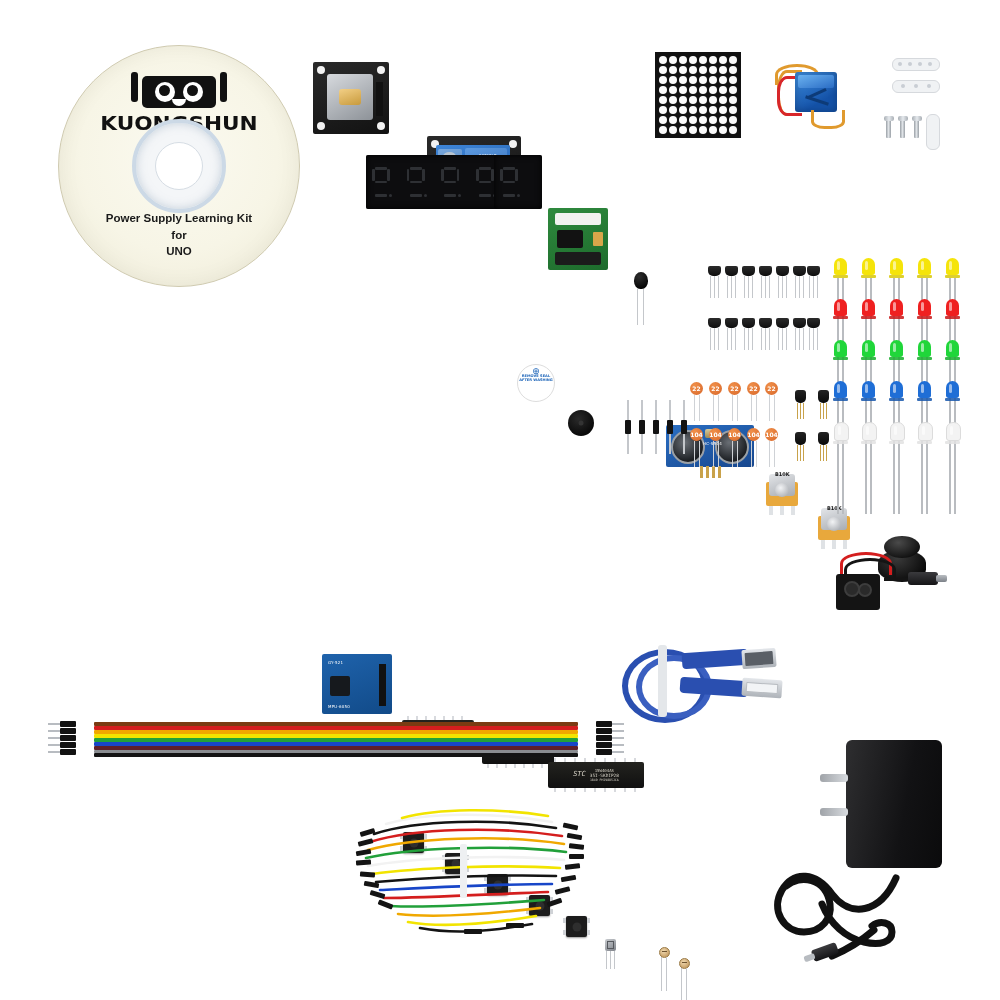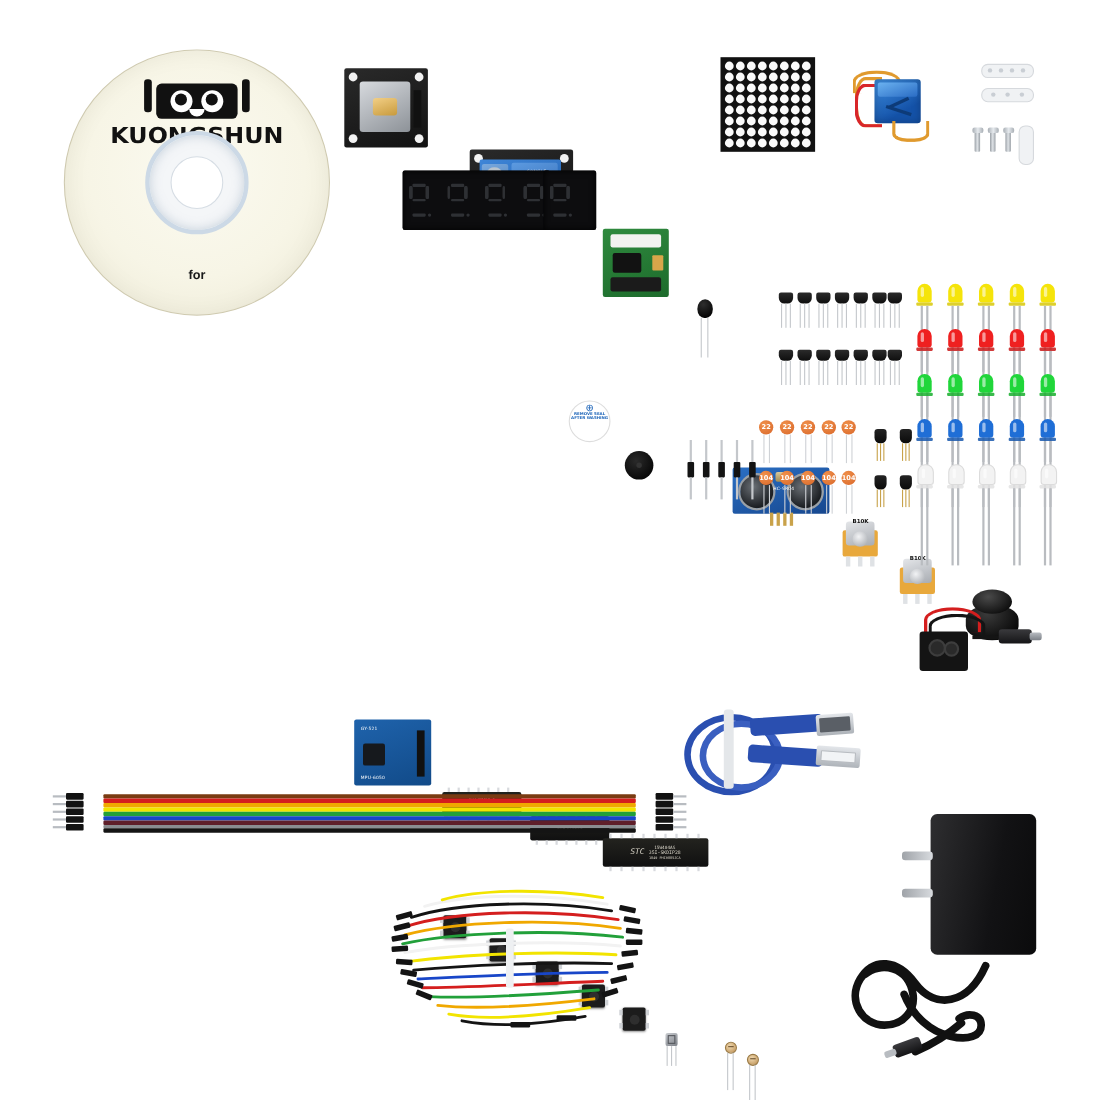--- a/index.html
+++ b/index.html
@@ -155,21 +155,23 @@
         <span class="cd-eye"></span><span class="cd-eye"></span>
         <span class="cd-bar r"></span>
         <span class="cd-smile"></span>
       </div>
       <div class="cd-brand">KUONGSHUN</div>
     </div>
     <div class="cd-inner">
         <div class="cd-inner2"></div>
       </div>
     <div class="cd-text">
+      <div>Power Supply Learning Kit</div>
       <div>for</div>
+      <div>UNO</div>
     </div>
   </div>
 
   <div class="it pcb pcb-black" style="left:313px;top:62px;width:76px;height:72px;">
     <div class="hole" style="left:4px;top:4px;"></div>
     <div class="hole" style="right:4px;top:4px;"></div>
     <div class="hole" style="left:4px;bottom:4px;"></div>
     <div class="hole" style="right:4px;bottom:4px;"></div>
     <div style="position:absolute;left:14px;top:12px;width:46px;height:46px;border-radius:3px;
                 background:linear-gradient(150deg,#d7dade,#8d9298);">

